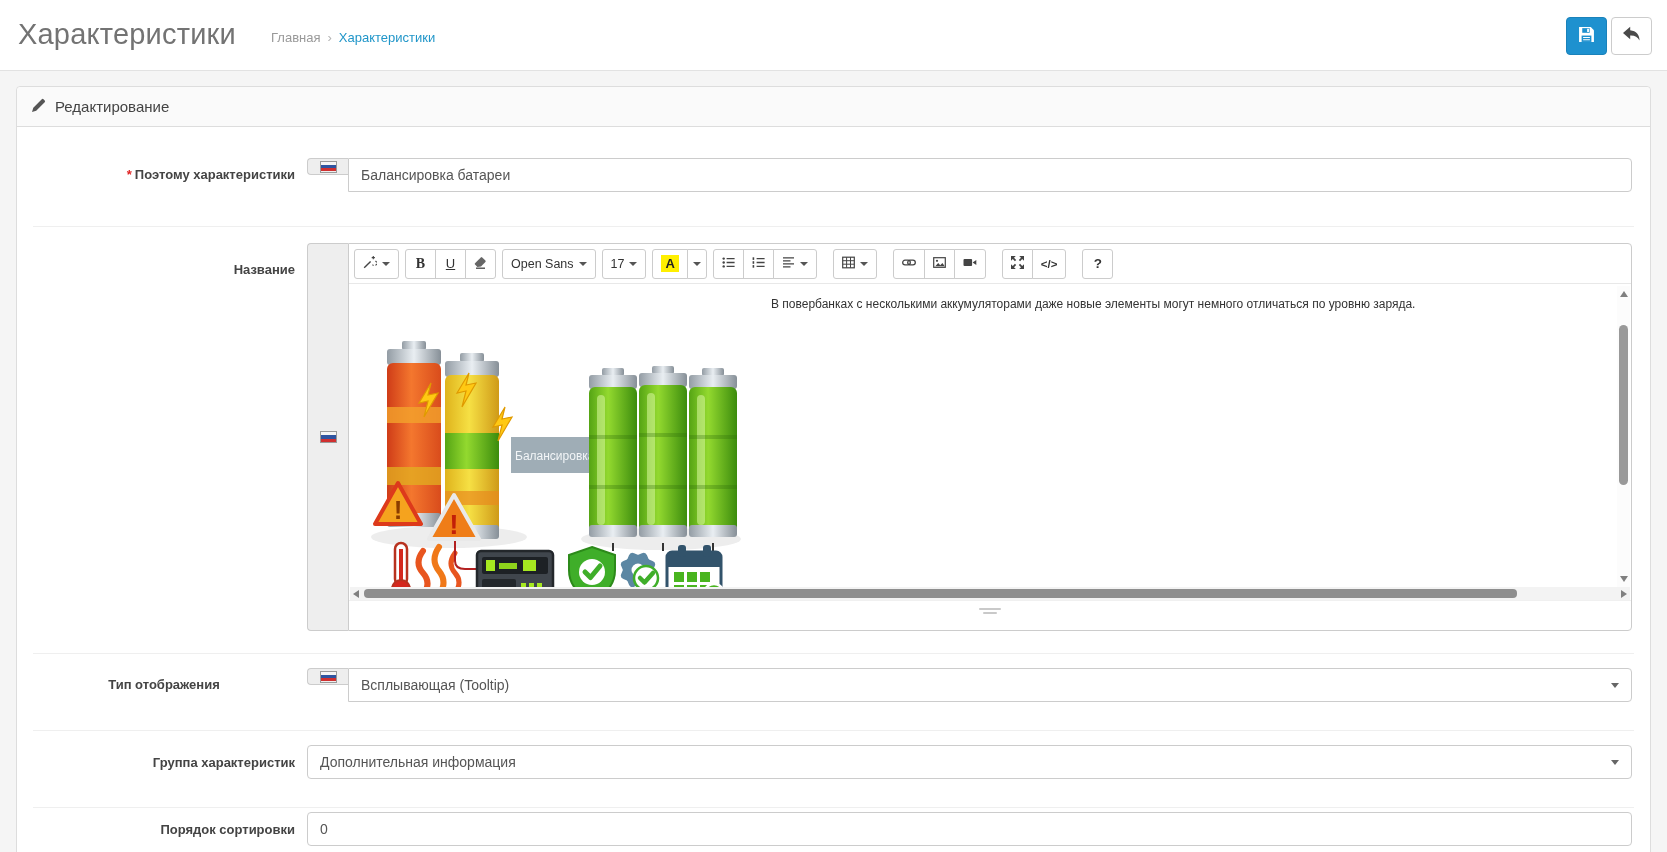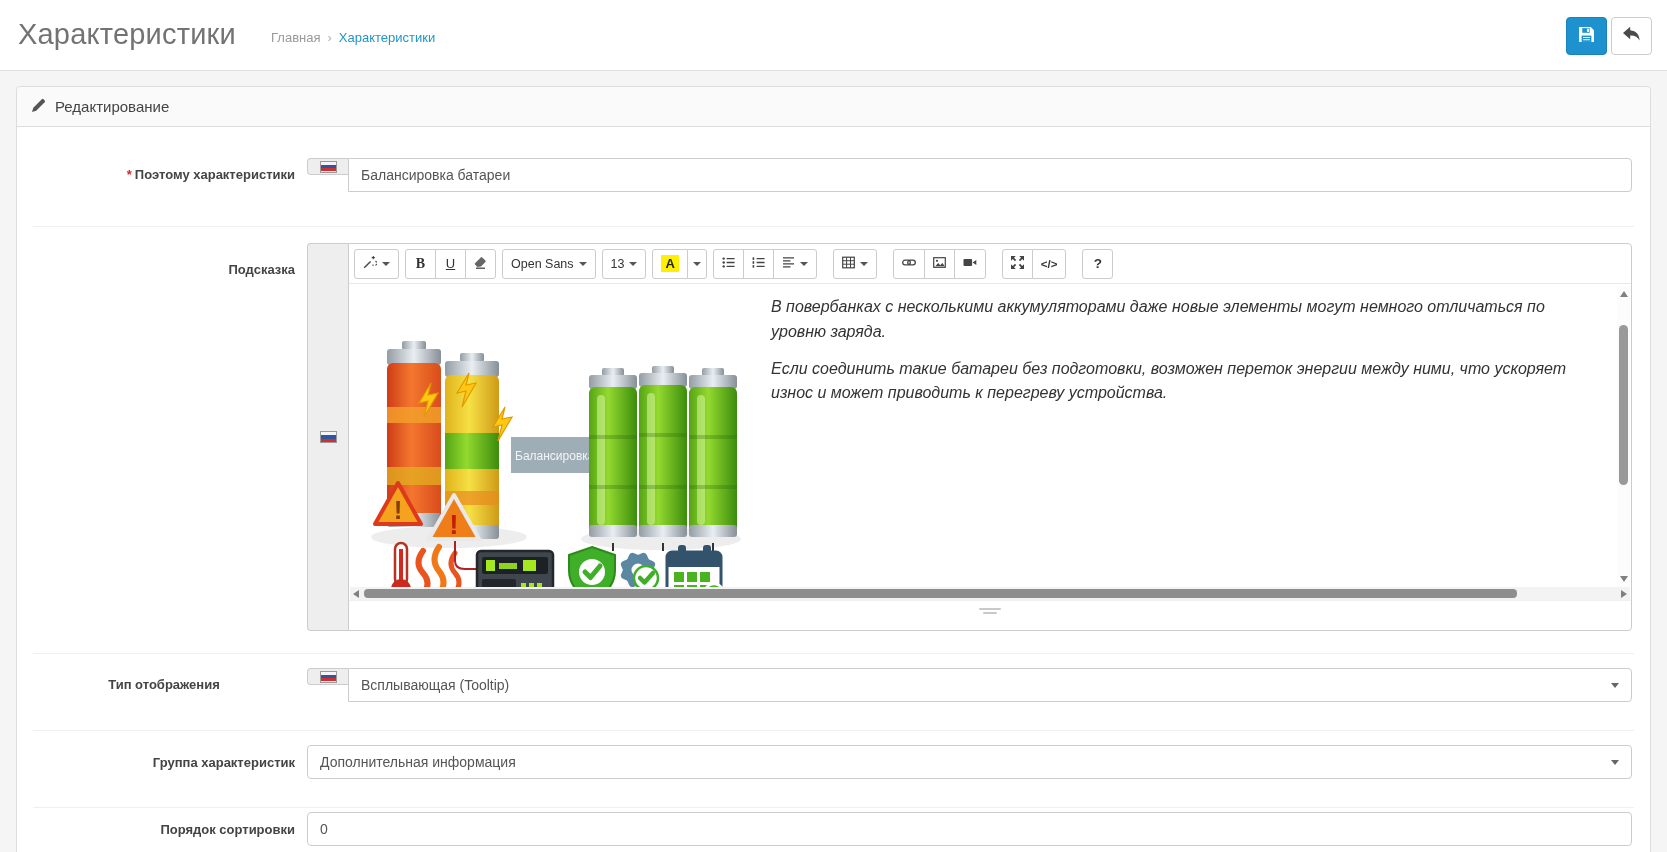--- a/index.html
+++ b/index.html
@@ -50,21 +50,21 @@
   .bgrp .tb:only-child { border-radius:3px; }
   .tb b { font-size:14px; font-family:"Liberation Serif","DejaVu Serif",serif; }
   .tb u { font-size:13px; }
   .caret { border-top:4px solid #555; border-left:4px solid transparent; border-right:4px solid transparent; display:inline-block; }
   .hl-a { background:#ffef00; font-weight:bold; font-size:13px; padding:0 4px; line-height:17px; color:#222; }
 
   .ed-content { position:absolute; left:0; top:41px; width:1270px; height:302px; overflow:hidden; display:flex; cursor:text; }
   .img-wrap { flex:none; width:382px; height:290px; margin:12px 16px 0 12px; overflow:hidden; }
   .ed-text { flex:1; padding:10px 30px 0 12px; color:#333; }
   .ed-text h2 { font-size:18.5px; font-weight:400; color:#333; margin:2px 0 13px; }
-  .ed-text p { font-size:16px; line-height:1.55; margin-bottom:12px;font-style:italic; }
+  .ed-text p { font-size:12px; line-height:1.55; margin-bottom:12px; }
 
   
   .vscroll { position:absolute; right:1px; top:42px; width:13px; height:301px; background:#fcfcfc; }
   .vthumb { position:absolute; left:2px; top:39px; width:9px; height:160px; background:#999; border-radius:5px; }
   .varr { position:absolute; left:3px; width:0; height:0; }
   .varr.up { top:5px; border-bottom:6px solid #808080; border-left:4px solid transparent; border-right:4px solid transparent; }
   .varr.dn { bottom:5px; border-top:6px solid #808080; border-left:4px solid transparent; border-right:4px solid transparent; }
   .hscroll { position:absolute; left:1px; right:1px; top:343px; height:13px; background:#f3f3f3; }
   .hthumb { position:absolute; left:14px; top:2px; width:1153px; height:9px; background:#8e8e8e; border-radius:4px; }
   .harr { position:absolute; top:3px; width:0; height:0; }
@@ -129,21 +129,21 @@
             <i class="f1"></i>
             <i class="f2"></i>
             <i class="f3"></i>
           </span>
       </span>
       <input class="tin" type="text" value="Балансировка батареи" style="">
     </div>
 
     <div class="divider" style="top:139px;"></div>
 
-    <div class="lbl" style="top:175px;">Подсказка</div>
+    <div class="lbl" style="top:175px;">Название</div>
 
     <div class="ed-addon">
       <span class="flag">
           <i class="f1"></i>
           <i class="f2"></i>
           <i class="f3"></i>
         </span>
     </div>
 
     <div class="editor">
@@ -177,21 +177,21 @@
           </span>
         </span>
         <span class="bgrp">
           <span class="tb">
             <span>Open Sans</span>
             <span class="caret"></span>
           </span>
         </span>
         <span class="bgrp">
           <span class="tb">
-            <span>13</span>
+            <span>17</span>
             <span class="caret"></span>
           </span>
         </span>
         <span class="bgrp">
           <span class="tb">
               <span class="hl-a">A</span>
             </span>
           <span class="tb" style="min-width:20px;padding:0 5px;">
               <span class="caret"></span>
             </span>
@@ -432,21 +432,20 @@
                   <rect x="20" y="40" width="10" height="10"></rect>
                   <rect x="33" y="40" width="10" height="10"></rect>
               </g>
               <circle cx="47" cy="49" r="10" fill="#49b41f" stroke="#fff" stroke-width="2.5"></circle>
               <path d="M42 49l3.5 3.5L52 45" stroke="#fff" stroke-width="3.5" fill="none" stroke-linecap="round" stroke-linejoin="round"></path>
             </g>
           </svg>
         </div>
         <div class="ed-text">
           <p>В повербанках с несколькими аккумуляторами даже новые элементы могут немного отличаться по уровню заряда.</p>
-          <p>Если соединить такие батареи без подготовки, возможен переток энергии между ними, что ускоряет износ и может приводить к перегреву устройства.</p>
         </div>
       </div>
 
       <div class="vscroll">
         <span class="varr up"></span>
         <span class="vthumb"></span>
         <span class="varr dn"></span>
       </div>
       <div class="hscroll">
         <span class="harr lf"></span>

